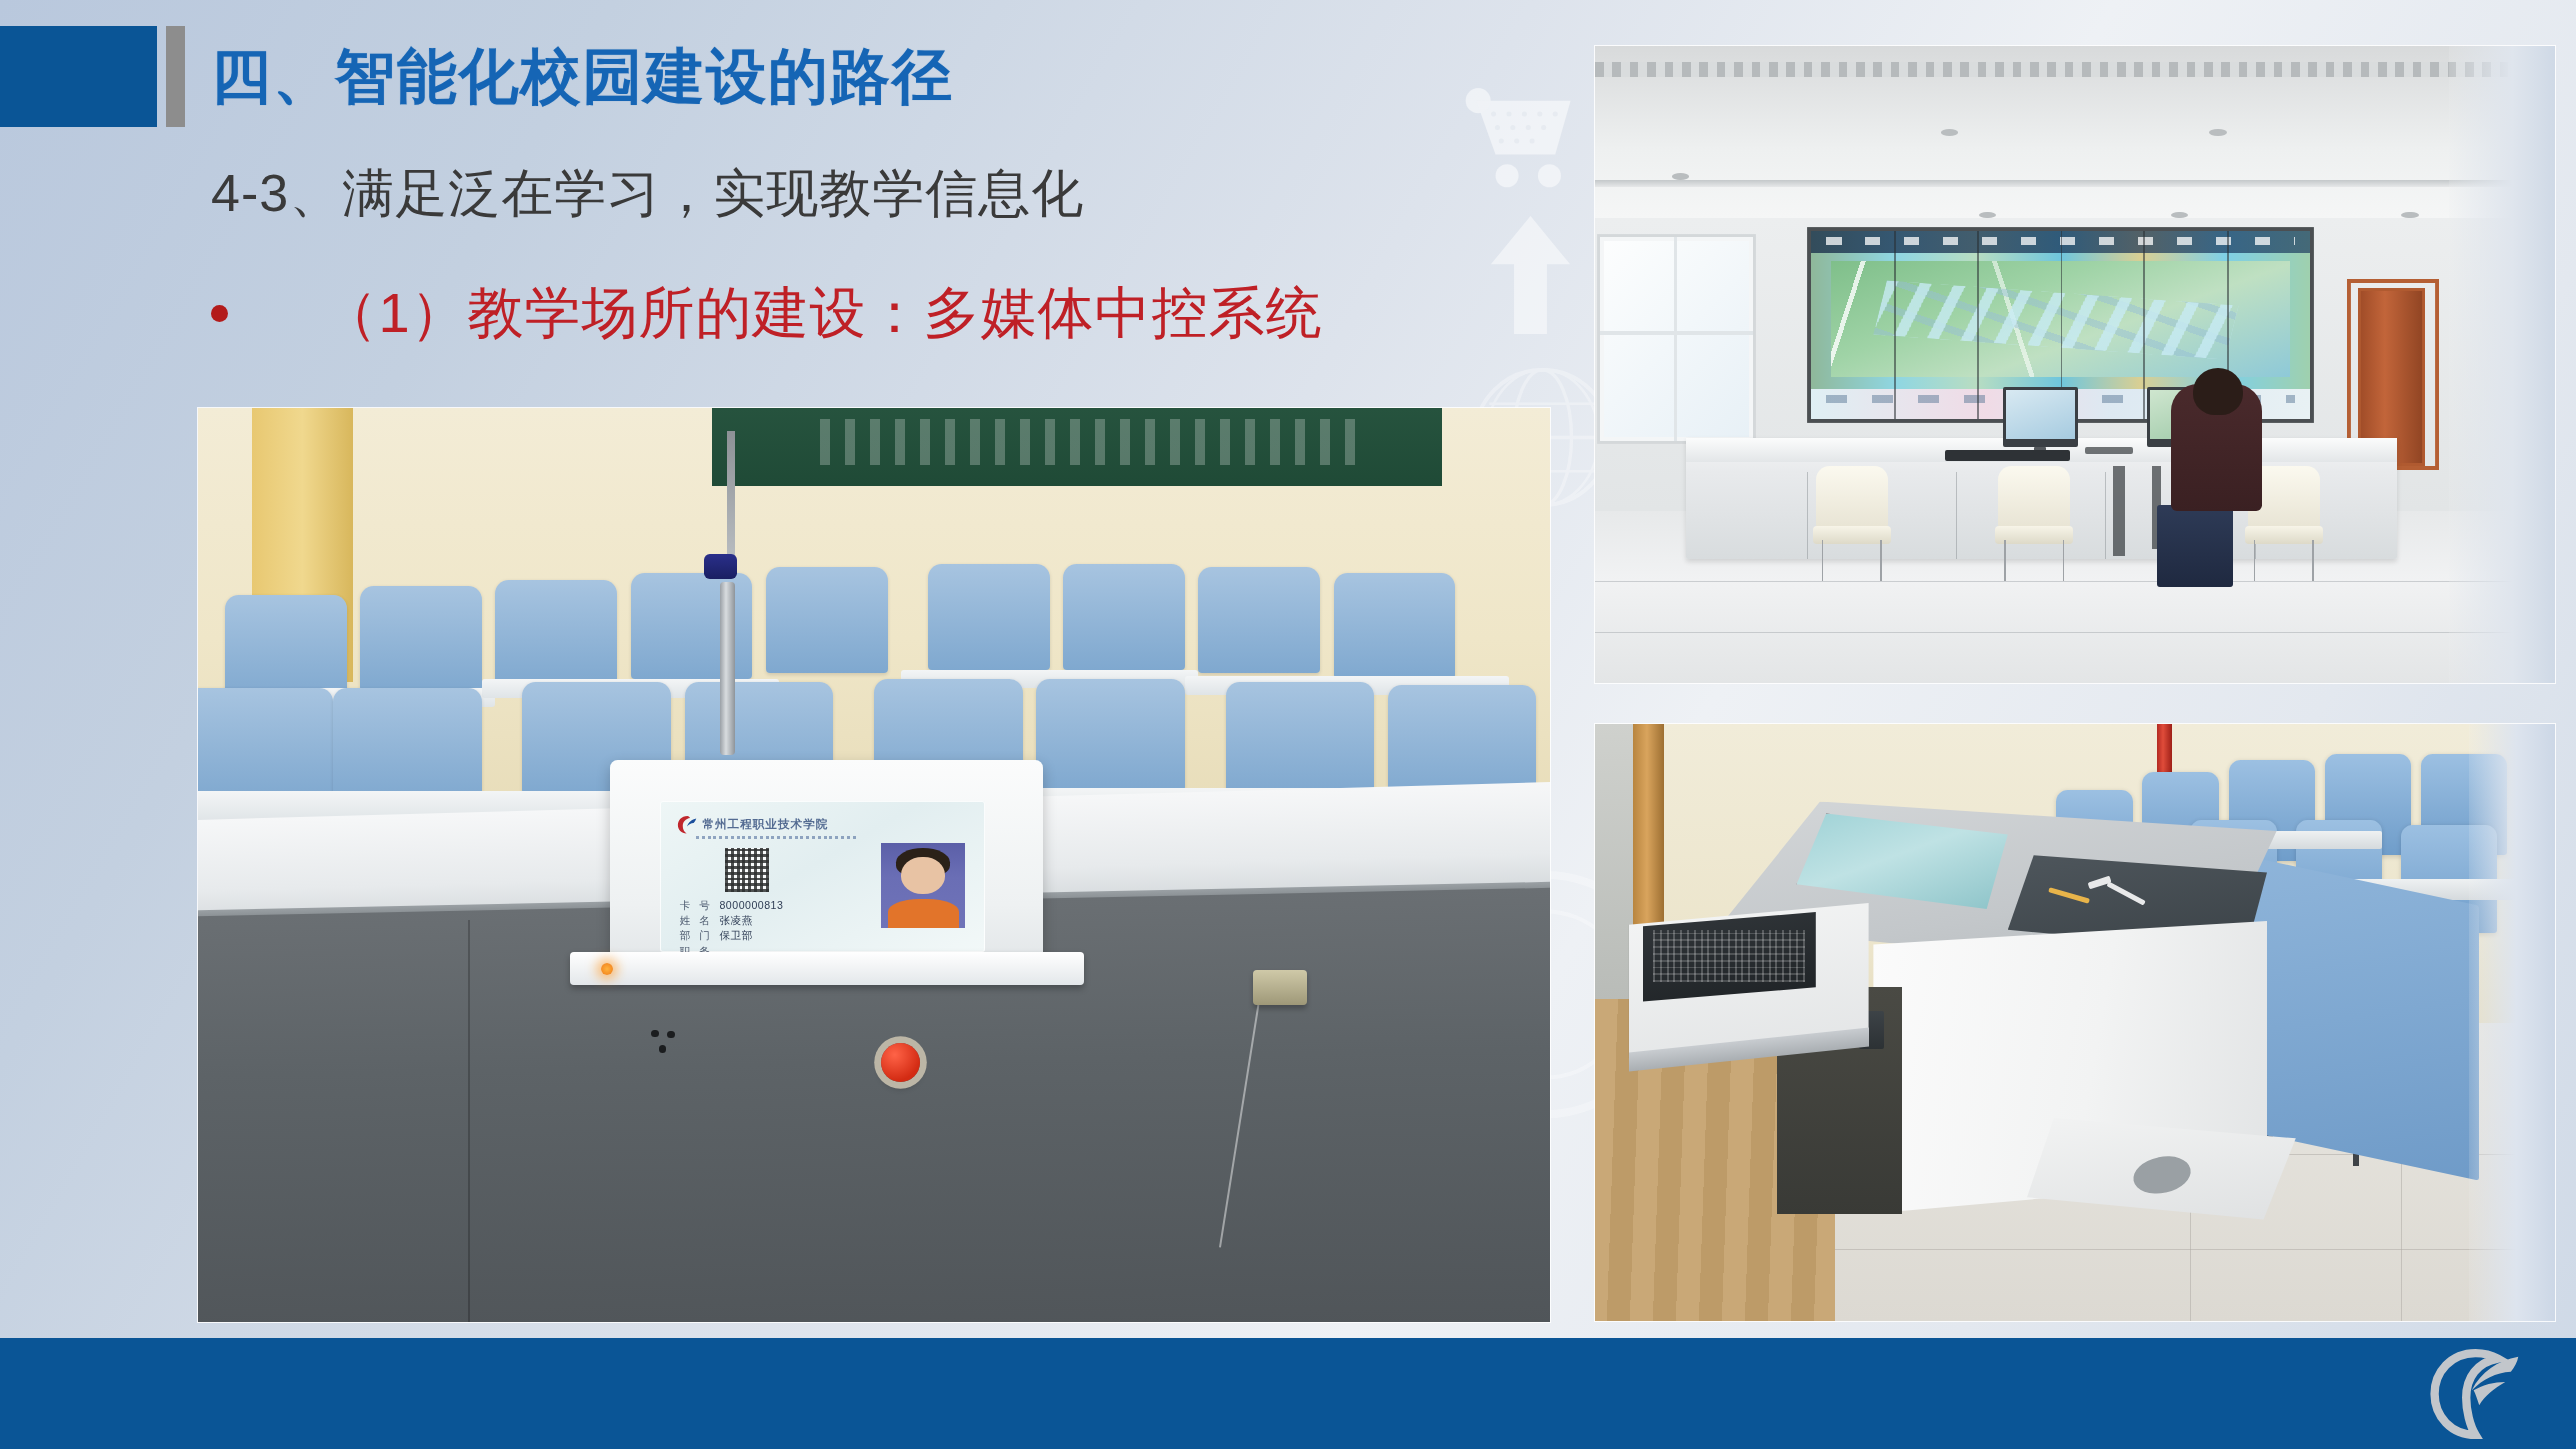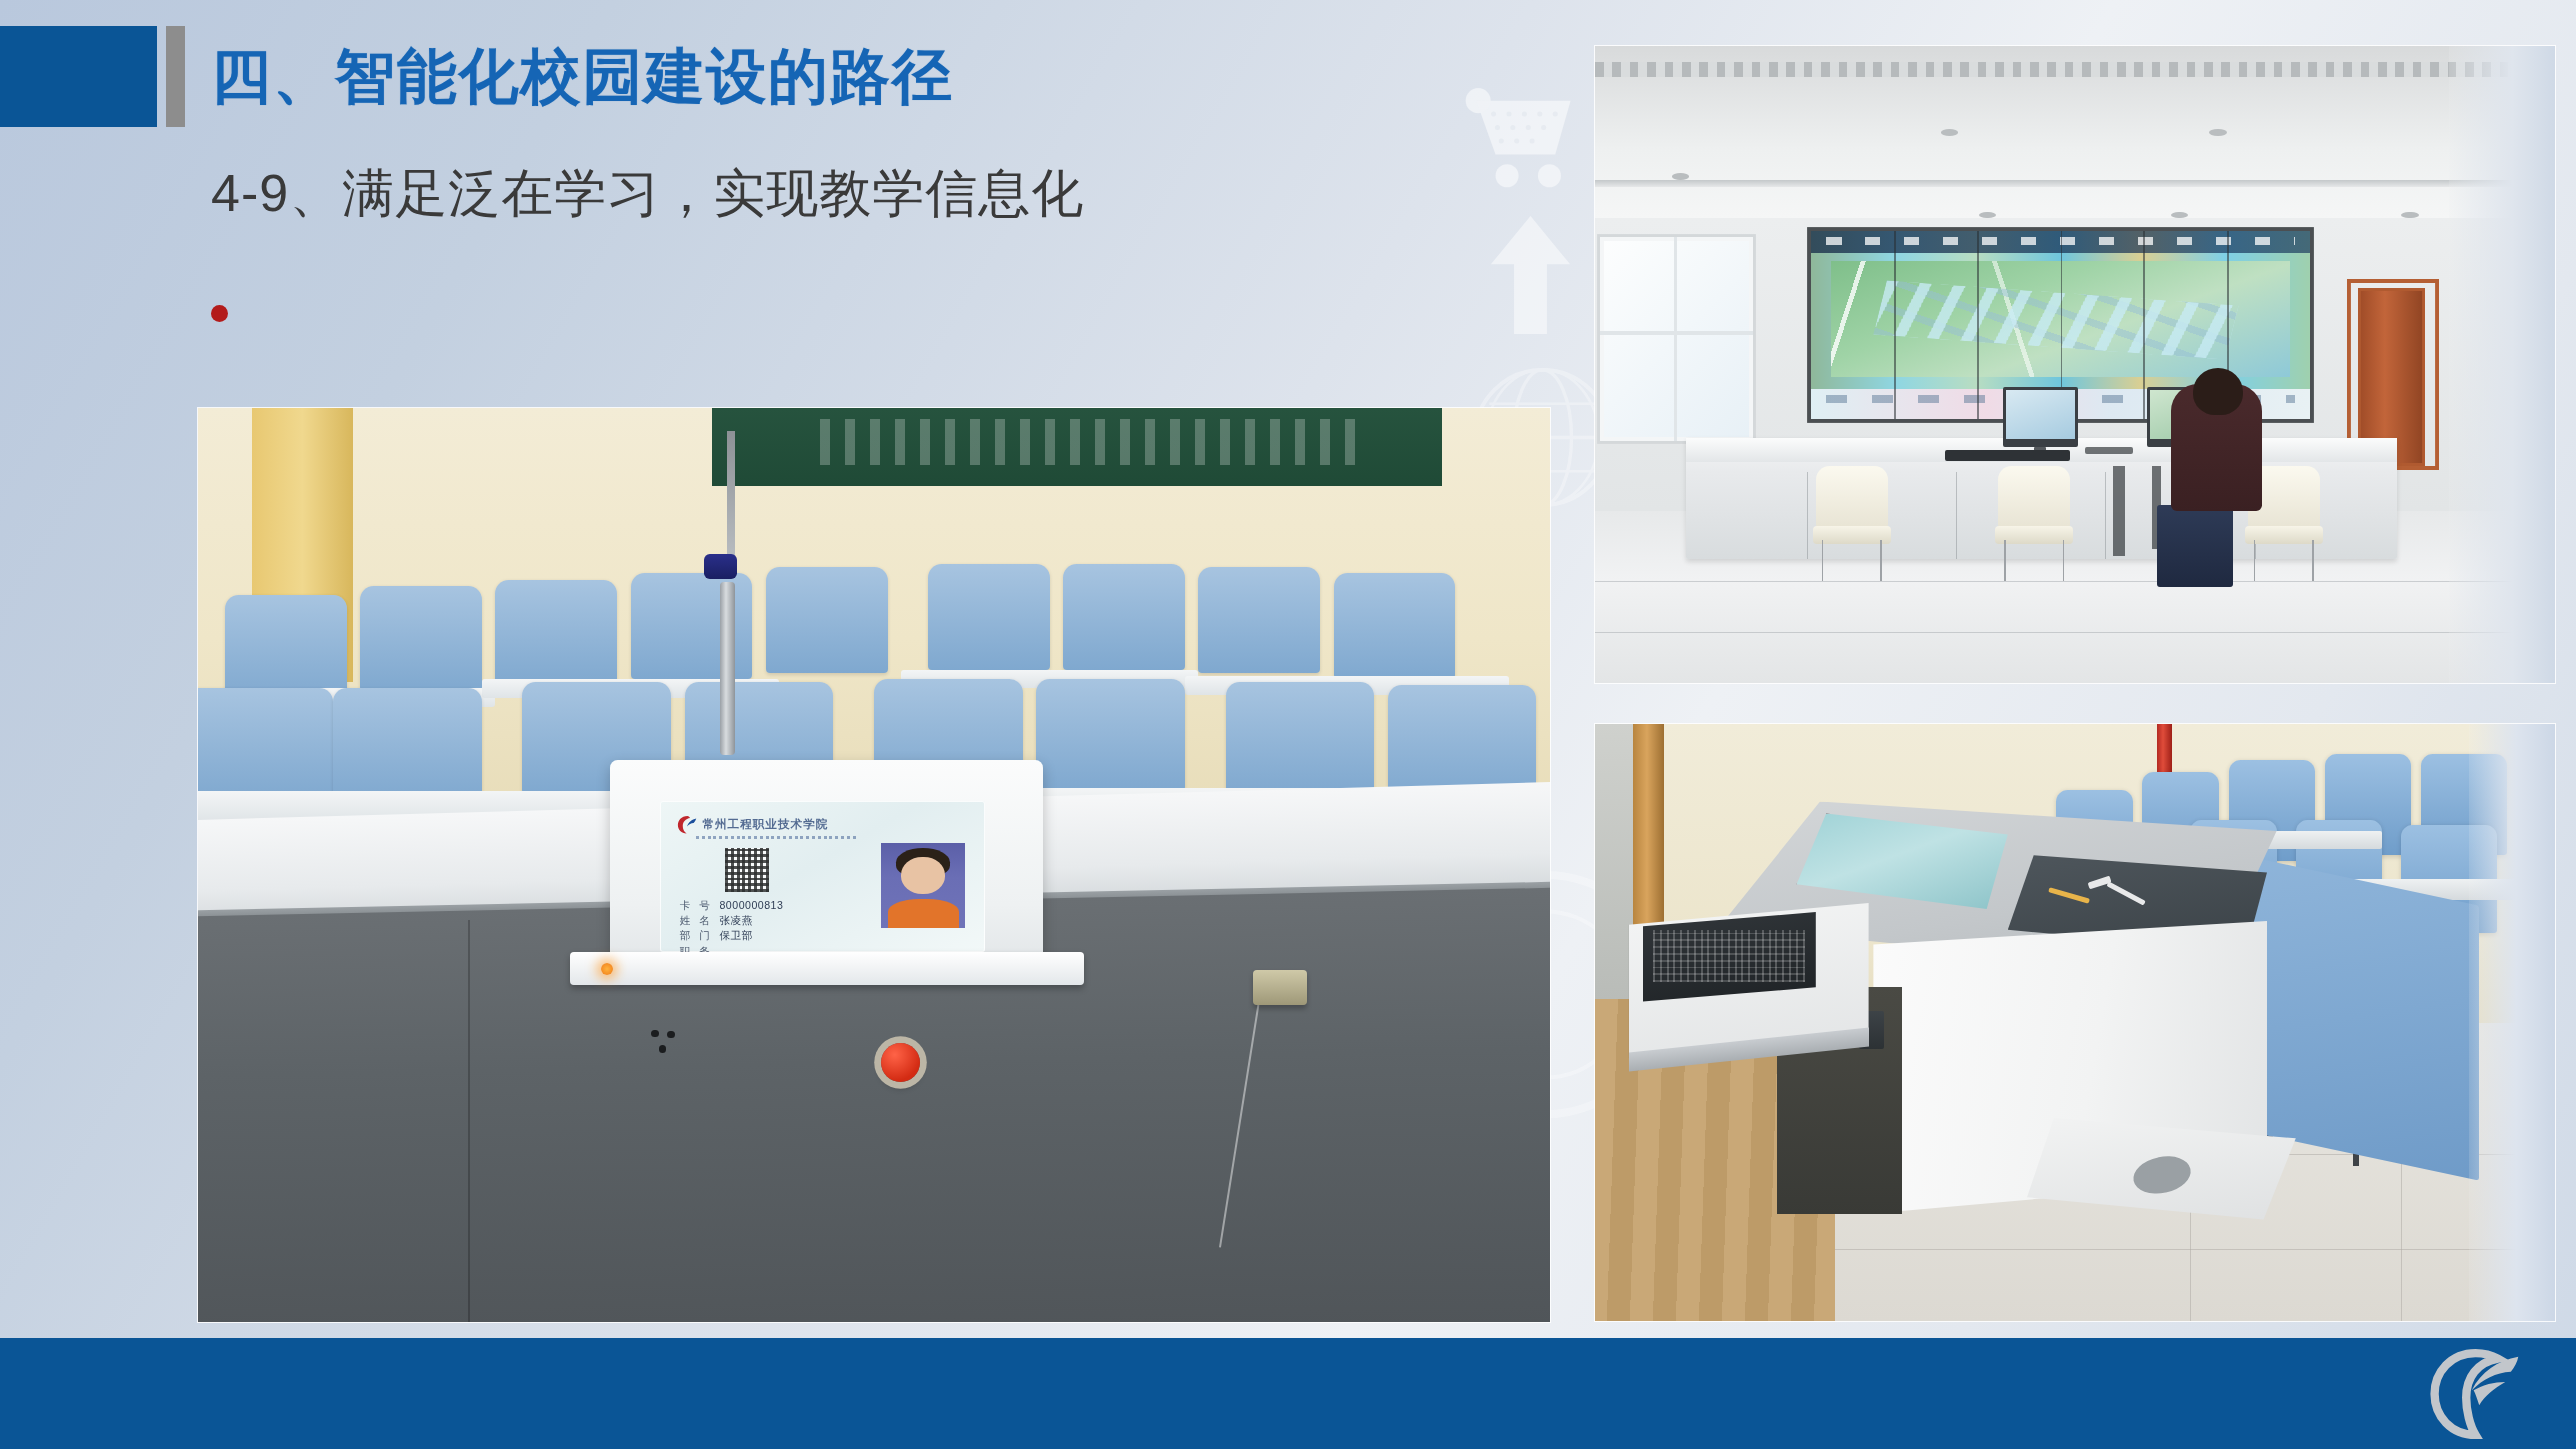--- a/index.html
+++ b/index.html
@@ -414,24 +414,25 @@
 <div class="deco" style="left:1420px; top:869px; opacity:.3;">
   <svg width="251" height="251" viewBox="0 0 260 260">
     <circle cx="130" cy="130" r="124" fill="none" stroke="#ffffff" stroke-width="8"></circle>
     <circle cx="130" cy="130" r="86" fill="none" stroke="#ffffff" stroke-width="4"></circle>
   </svg>
 </div>
 
 <div id="title-accent-box"></div>
 <div id="title-accent-bar"></div>
 <div id="slide-title">四、智能化校园建设的路径</div>
-<div id="slide-subtitle">4-9、满足泛在学习，实现教学信息化</div>
+<div id="slide-subtitle">4-3、满足泛在学习，实现教学信息化</div>
 
 <div id="bullet-row">
   <span id="bullet-marker"></span>
+  <span id="bullet-text">（1）教学场所的建设：多媒体中控系统</span>
 </div>
 
 <div class="photo" id="photo-classroom-cardreader">
   <div class="p1-wall"></div>
   <div class="p1-door"></div>
   <div class="p1-blackboard"></div>
   <div class="p1-bb-txt"></div>
 
   <div class="p1-seatblock">
 

